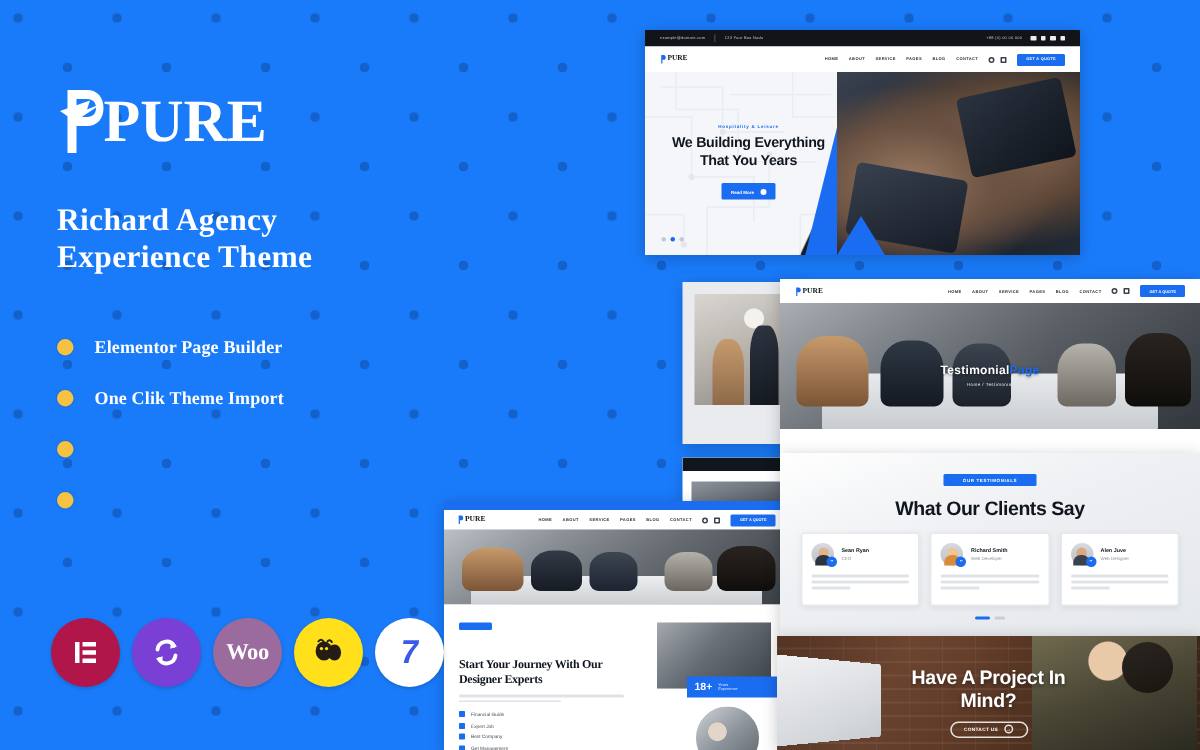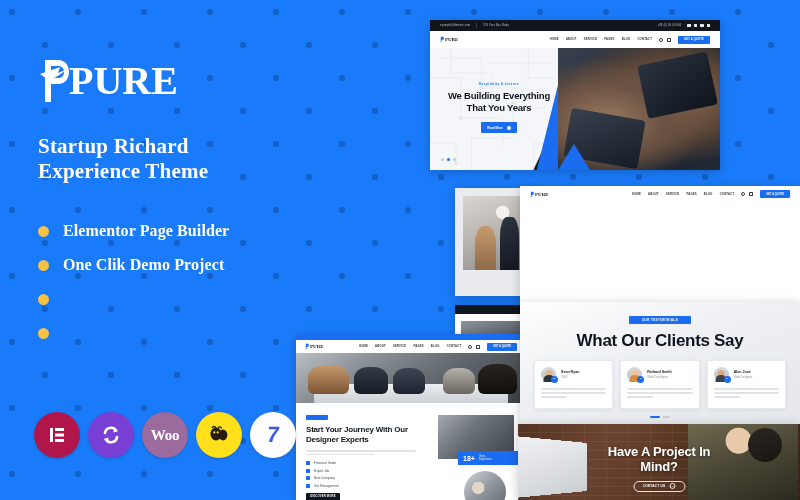--- a/index.html
+++ b/index.html
@@ -62,21 +62,21 @@
   .feat-bullet {
     width: 11px; height: 11px; border-radius: 50%;
     background: #f5c242;
     flex: none; margin-right: 14px;
     box-shadow: 0 0 0 1px rgba(0,0,0,.06);
   }
   .feat-label {
     color: #ffffff;
     font-family: "Liberation Serif", serif;
     font-weight: bold;
-    font-size: 16px;
+    font-size: 12px;
     letter-spacing: .1px;
     white-space: nowrap;
   }
 
   
   #brands {
     position: absolute; left: 34px; bottom: 42px;
     display: flex; align-items: center; gap: 8px;
   }
   .brand {
@@ -265,21 +265,21 @@
     opacity:.95;
   }
   .c-pill {
     position:relative; margin: 14px auto 0; width:62px; height:8px;
     background:#1a6cf0; border-radius:1px;
     display:flex; align-items:center; justify-content:center;
   }
   .c-pill span { color:#fff; font-size:3px; font-weight:bold; letter-spacing:.4px; }
   .c-title {
     position:relative; text-align:center; margin-top:7px;
-    font-size:17px; font-weight:bold; color:#10161f; letter-spacing:-.3px;
+    font-size:13px; font-weight:bold; color:#10161f; letter-spacing:-.3px;
   }
   .c-cards {
     position:relative; display:flex; gap:7px; justify-content:center;
     margin-top:9px; padding: 0 14px;
   }
   .c-card {
     width:82px; background:#fff; border:.5px solid #e6e9ed;
     border-radius:2px; padding:6px 6px 8px;
     box-shadow:0 1px 4px rgba(16,22,31,.07);
   }
@@ -324,22 +324,22 @@
   }
   .j-photo .tbl {
     position:absolute; left:8%; top:62%; width:84%; height:42%;
     background:linear-gradient(180deg,#eceef0,#c8ccd0); border-radius:3px;
   }
   .j-body { position:relative; background:#fff; height:97px; padding:12px 10px 0; }
   .j-pill {
     width:22px; height:5px; background:#1a6cf0; border-radius:1px;
   }
   .j-title {
-    margin-top:5px; font-size:8px; line-height:10px; font-weight:bold;
-    color:#10161f; letter-spacing:-.2px; width:120px;
+    margin-top:18px; font-size:8px; line-height:10px; font-weight:bold;
+    color:#10161f; letter-spacing:-.2px; width:120px;font-family:Liberation Serif, serif;
   }
   .j-sub { margin-top:5px; width:110px; }
   .j-sub i { display:block; height:1.6px; background:#dfe3e8; margin-bottom:2.2px; border-radius:1px; }
   .j-sub i.s { width:62%; }
   .j-list { margin-top:6px; }
   .j-li { display:flex; align-items:center; gap:4px; margin-bottom:3.4px; }
   .j-li .bx {
     width:4px; height:4px; background:#1a6cf0; border-radius:.5px; flex:none;
   }
   .j-li .tx { font-size:3.2px; color:#454c55; white-space:nowrap; }
@@ -444,32 +444,32 @@
       <svg width="34" height="50" viewBox="0 0 34 50" aria-hidden="true">
         <path d="M7 4 L7 46 L13 46 L13 28 L20 28 C27 28 31 23 31 16 C31 9 27 4 20 4 Z" fill="#ffffff"></path>
         <path d="M13 10 L13 22 L20 22 C24 22 26 19.5 26 16 C26 12.5 24 10 20 10 Z" fill="#1a7bfa"></path>
         <path d="M2 18 L22 11 L20 17 L30 13 L12 25 Z" fill="#ffffff"></path>
       </svg>
     </div>
     <div id="logo-text"><span>P</span><span>URE</span></div>
   </div>
 
   <div id="tagline">
-    <div>Startup Richard</div>
+    <div>Richard Agency</div>
     <div>Experience Theme</div>
   </div>
 
   <div id="features">
     <div class="feat">
       <span class="feat-bullet"></span>
       <span class="feat-label">Elementor Page Builder</span>
     </div>
     <div class="feat">
       <span class="feat-bullet"></span>
-      <span class="feat-label">One Clik Demo Project</span>
+      <span class="feat-label">One Clik Theme Import</span>
     </div>
     <div class="feat">
       <span class="feat-bullet"></span>
     </div>
     <div class="feat">
       <span class="feat-bullet"></span>
     </div>
   </div>
 
   <div id="brands">
@@ -628,20 +628,32 @@
         <span>CONTACT</span>
       </div>
       <div class="mini-ic">
         <i></i>
         <i class="sq"></i>
       </div>
       <div class="mini-cta">GET A QUOTE</div>
     </div>
   </div>
 
+  <div class="t-hero">
+    <div class="t-table"></div>
+    <div class="t-person" style="left:4%;  width:17%; height:56%; background:linear-gradient(180deg,#c79a6b,#7b5537);"></div>
+    <div class="t-person" style="left:24%; width:15%; height:52%; background:linear-gradient(180deg,#2f3844,#141922);"></div>
+    <div class="t-person" style="left:41%; width:14%; height:50%; background:linear-gradient(180deg,#3c4450,#1b202a);"></div>
+    <div class="t-person" style="left:66%; width:14%; height:50%; background:linear-gradient(180deg,#b6b2ac,#6d6862);"></div>
+    <div class="t-person" style="left:82%; width:16%; height:58%; background:linear-gradient(180deg,#2a2420,#0f0d0b);"></div>
+    <div class="t-label">
+      <div class="big"><span>Testimonial</span><em>Page</em></div>
+      <div class="crumb">Home  /  Testimonial</div>
+    </div>
+  </div>
   <div class="t-white"></div>
 </div>
 
 <div class="shot" id="shot-clients">
   <div class="c-bg"></div>
 
   <div class="c-pill">
     <span>OUR TESTIMONIALS</span>
   </div>
   <div class="c-title">What Our Clients Say</div>

